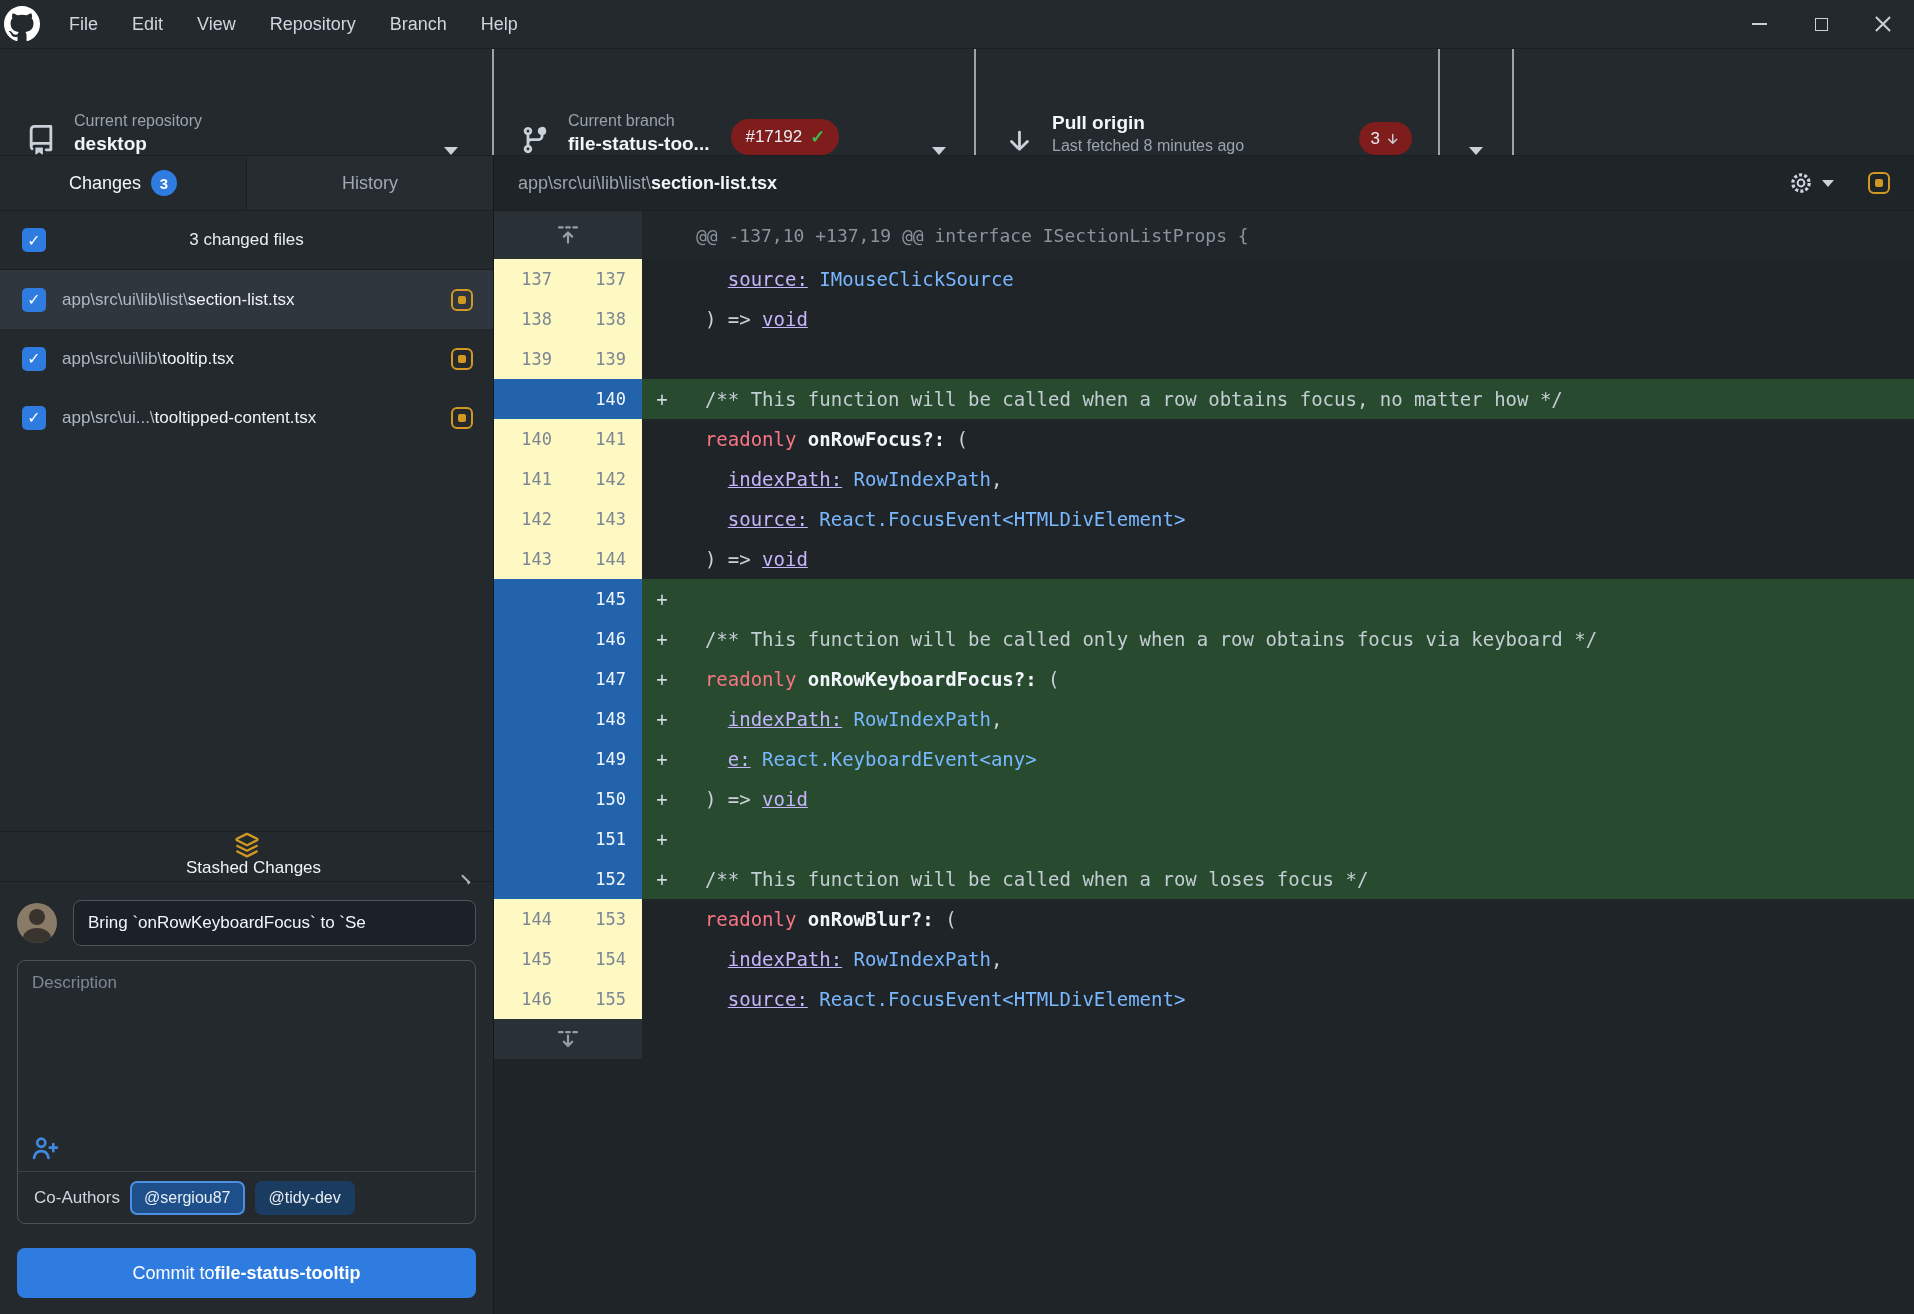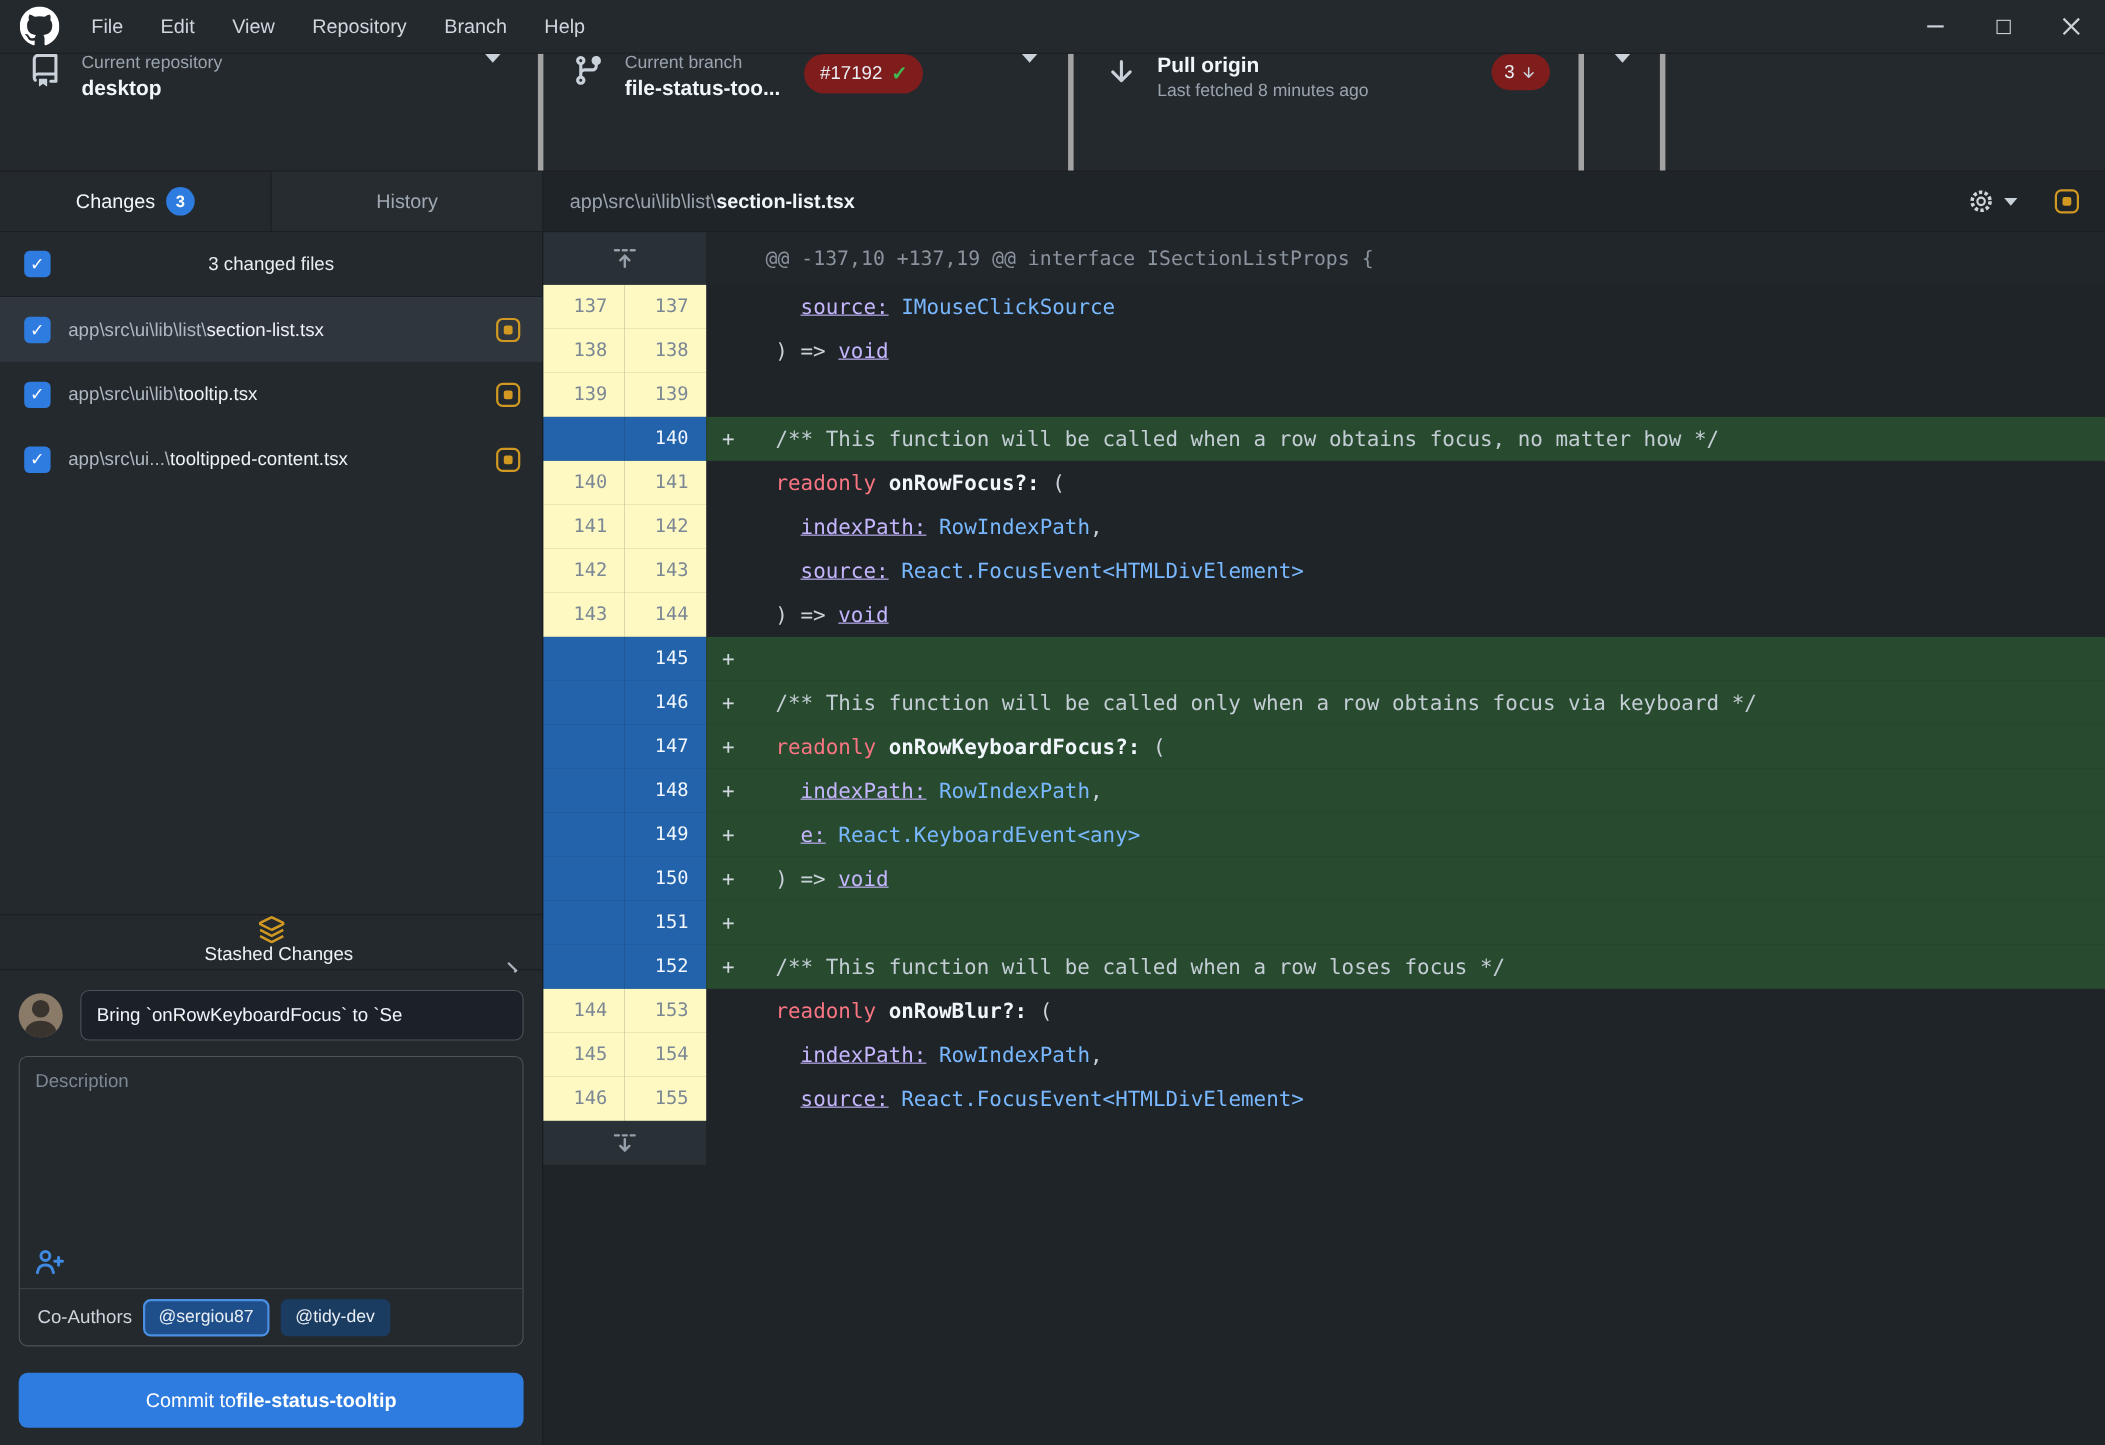--- a/index.html
+++ b/index.html
@@ -6,37 +6,37 @@
   html,body { width:1914px; height:1314px; overflow:hidden; }
   body {
     font-family: "Liberation Sans", sans-serif;
     background:#24292e; color:#c9d1d9;
     -webkit-font-smoothing:antialiased;
   }
   .app { width:1914px; height:1314px; display:flex; flex-direction:column; }
 
   
   .menubar { height:49px; display:flex; align-items:center; background:#24292e;
-             border-bottom:1px solid #1b1f23; padding-left:14px; flex-shrink:0; }
+             border-bottom:1px solid #1b1f23; flex-shrink:0; }
   .logo { width:36px; height:36px; margin:0 12px 0 4px; display:flex; align-items:center; }
   .menu-items { display:flex; height:100%; }
   .menu-item { padding:0 17px; font-size:18px; color:#ced6de; line-height:48px; cursor:default; }
   .win-controls { margin-left:auto; display:flex; height:100%; }
   .win-btn { width:62px; height:100%; display:flex; align-items:center; justify-content:center; }
   .ic-min { width:15px; height:2px; background:#c9d1d9; }
   .ic-max { width:13px; height:13px; border:1.5px solid #c9d1d9; }
   .ic-close { width:18px; height:18px; position:relative; }
   .ic-close::before,.ic-close::after { content:""; position:absolute; top:8px; left:-1px;
     width:20px; height:2px; background:#c9d1d9; }
   .ic-close::before { transform:rotate(45deg); }
   .ic-close::after  { transform:rotate(-45deg); }
 
   
   .toolbar { height:107px; display:flex; background:#24292e; border-bottom:1px solid #1b1f23; flex-shrink:0; }
-  .tb-section { display:flex; align-items:flex-start; border-right:5px solid #a3a3a3; }
+  .tb-section { display:flex; align-items:flex-end; border-right:2px solid #a3a3a3; }
   .tb-repo   { width:494px; padding-left:26px; }
   .tb-branch { width:482px; padding-left:26px; }
   .tb-pull   { width:464px; padding-left:28px; }
   .tb-drop   { width:74px;  justify-content:center; }
   .tb-filler { flex:1; }
   .tb-icon { display:flex; flex-shrink:0; }
   .tb-text { margin-left:18px; display:flex; flex-direction:column; justify-content:center; white-space:nowrap; }
   .tb-label { font-size:16px; color:#9aa4ae; }
   .tb-value { font-size:19px; font-weight:600; color:#f0f6fc; margin-top:3px; }
   .chevron { width:0; height:0; border-left:7px solid transparent; border-right:7px solid transparent;

